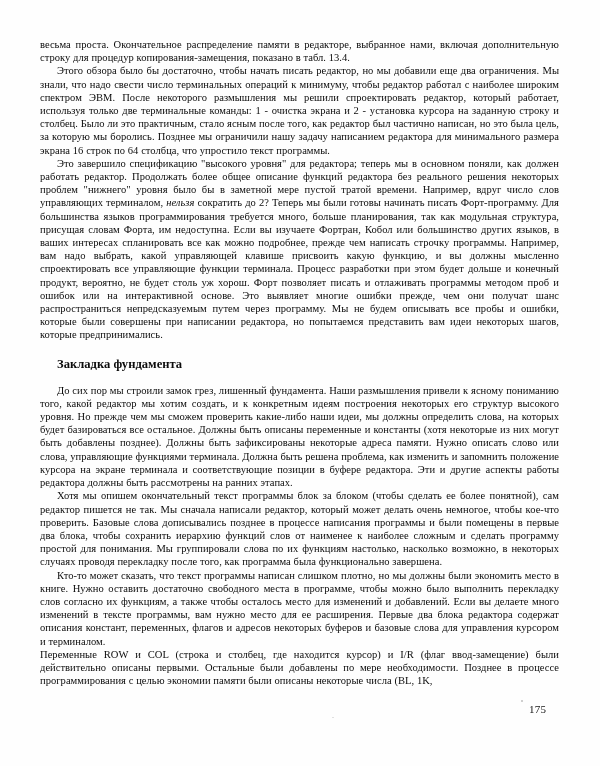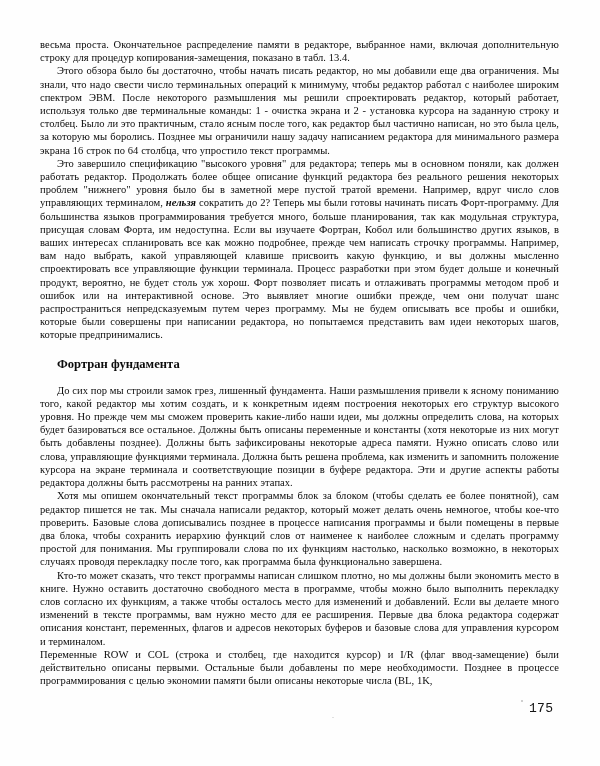--- a/index.html
+++ b/index.html
@@ -46,30 +46,29 @@
     padding: 0;
     font-size: 12.6px;
     line-height: 16px;
     font-weight: bold;
     text-align: left;
     text-indent: 17px;
   }
   .gap-before-heading { height: 14px; }
   .gap-after-heading { height: 12px; }
   b.term { font-weight: normal; }
-  i.emph { font-style: italic; font-weight: bold; }
+  i.emph { font-style: italic; }
   .folio {
     position: absolute;
     left: 529px;
     top: 703px;
-    font-size: 13px;
+    font-size: 11px;
     line-height: 12px;
     letter-spacing: 0.3px;
     color: #141414;
-    font-family: Liberation Mono, monospace;
   }
   .speck {
     position: absolute;
     background: #8e8e8e;
     border-radius: 50%;
     opacity: 0.55;
   }
   .speck-a { left: 521px; top: 700px; width: 2px; height: 2px; }
   .speck-b { left: 332px; top: 717px; width: 2px; height: 1px; opacity: 0.35; }
 </style>
@@ -81,21 +80,21 @@
 
     <p class="body-par noindent">весьма проста. Окончательное распределение памяти в редакторе, выбранное нами, включая дополнительную строку для процедур копирования-замещения, показано в табл. 13.4.</p>
 
 
     <p class="body-par indent">Этого обзора было бы достаточно, чтобы начать писать редактор, но мы добавили еще два ограничения. Мы знали, что надо свести число терминальных операций к минимуму, чтобы редактор работал с наиболее широким спектром ЭВМ. После некоторого размышления мы решили спроектировать редактор, который работает, используя только две терминальные команды: 1 - очистка экрана и 2 - установка курсора на заданную строку и столбец. Было ли это практичным, стало ясным после того, как редактор был частично написан, но это была цель, за которую мы боролись. Позднее мы ограничили нашу задачу написанием редактора для минимального размера экрана 16 строк по 64 столбца, что упростило текст программы.</p>
 
     <p class="body-par indent">Это завершило спецификацию "высокого уровня" для редактора; теперь мы в основном поняли, как должен работать редактор. Продолжать более общее описание функций редактора без реального решения некоторых проблем "нижнего" уровня было бы в заметной мере пустой тратой времени. Например, вдруг число слов управляющих терминалом, <i class="emph">нельзя</i> сократить до 2? Теперь мы были готовы начинать писать Форт-программу. Для большинства языков программирования требуется много, больше планирования, так как модульная структура, присущая словам Форта, им недоступна. Если вы изучаете Фортран, Кобол или большинство других языков, в ваших интересах спланировать все как можно подробнее, прежде чем написать строчку программы. Например, вам надо выбрать, какой управляющей клавише присвоить какую функцию, и вы должны мысленно спроектировать все управляющие функции терминала. Процесс разработки при этом будет дольше и конечный продукт, вероятно, не будет столь уж хорош. Форт позволяет писать и отлаживать программы методом проб и ошибок или на интерактивной основе. Это выявляет многие ошибки прежде, чем они получат шанс распространиться непредсказуемым путем через программу. Мы не будем описывать все пробы и ошибки, которые были совершены при написании редактора, но попытаемся представить вам идеи некоторых шагов, которые предпринимались.</p>
 
     <div class="gap-before-heading"></div>
 
-    <h2 class="section-heading">Фортран фундамента</h2>
+    <h2 class="section-heading">Закладка фундамента</h2>
 
     <div class="gap-after-heading"></div>
 
     <p class="body-par indent">До сих пор мы строили замок грез, лишенный фундамента. Наши размышления привели к ясному пониманию того, какой редактор мы хотим создать, и к конкретным идеям построения некоторых его структур высокого уровня. Но прежде чем мы сможем проверить какие-либо наши идеи, мы должны определить слова, на которых будет базироваться все остальное. Должны быть описаны переменные и константы (хотя некоторые из них могут быть добавлены позднее). Должны быть зафиксированы некоторые адреса памяти. Нужно описать слово или слова, управляющие функциями терминала. Должна быть решена проблема, как изменить и запомнить положение курсора на экране терминала и соответствующие позиции в буфере редактора. Эти и другие аспекты работы редактора должны быть рассмотрены на ранних этапах.</p>
 
     <p class="body-par indent">Хотя мы опишем окончательный текст программы блок за блоком (чтобы сделать ее более понятной), сам редактор пишется не так. Мы сначала написали редактор, который может делать очень немногое, чтобы кое-что проверить. Базовые слова дописывались позднее в процессе написания программы и были помещены в первые два блока, чтобы сохранить иерархию функций слов от наименее к наиболее сложным и сделать программу простой для понимания. Мы группировали слова по их функциям настолько, насколько возможно, в некоторых случаях проводя перекладку после того, как программа была функционально завершена.</p>
 
     <p class="body-par indent">Кто-то может сказать, что текст программы написан слишком плотно, но мы должны были экономить место в книге. Нужно оставить достаточно свободного места в программе, чтобы можно было выполнить перекладку слов согласно их функциям, а также чтобы осталось место для изменений и добавлений. Если вы делаете много изменений в тексте программы, вам нужно место для ее расширения. Первые два блока редактора содержат описания констант, переменных, флагов и адресов некоторых буферов и базовые слова для управления курсором и терминалом.</p>
 
     <p class="body-par noindent">Переменные <b class="term">ROW</b> и <b class="term">COL</b> (строка и столбец, где находится курсор) и <b class="term">I/R</b> (флаг ввод-замещение) были действительно описаны первыми. Остальные были добавлены по мере необходимости. Позднее в процессе программирования с целью экономии памяти были описаны некоторые числа (<b class="term">BL</b>, <b class="term">1K</b>,</p>

